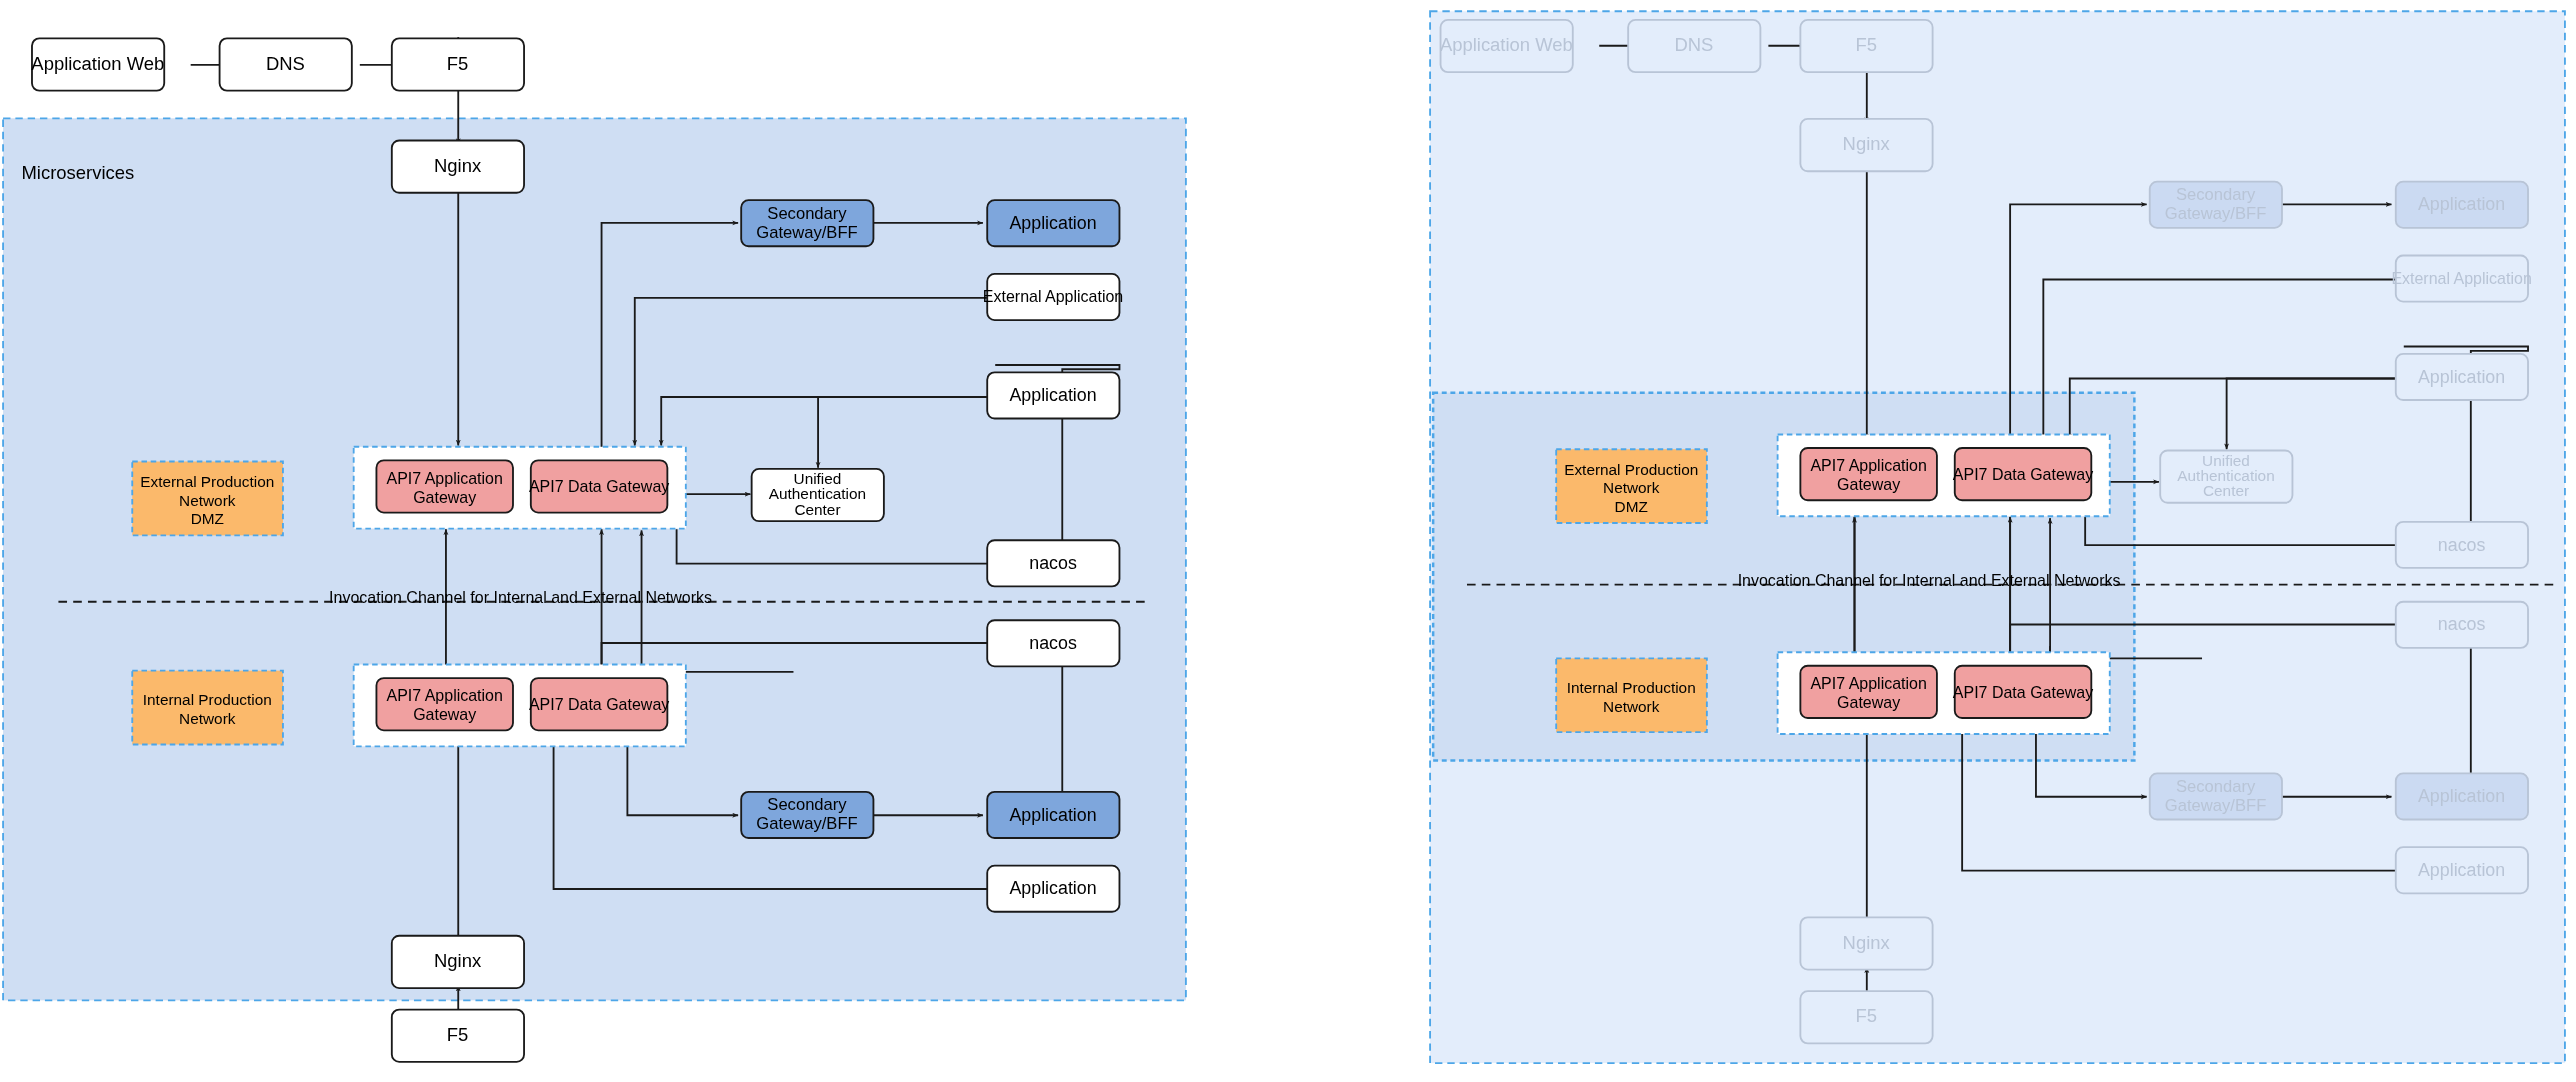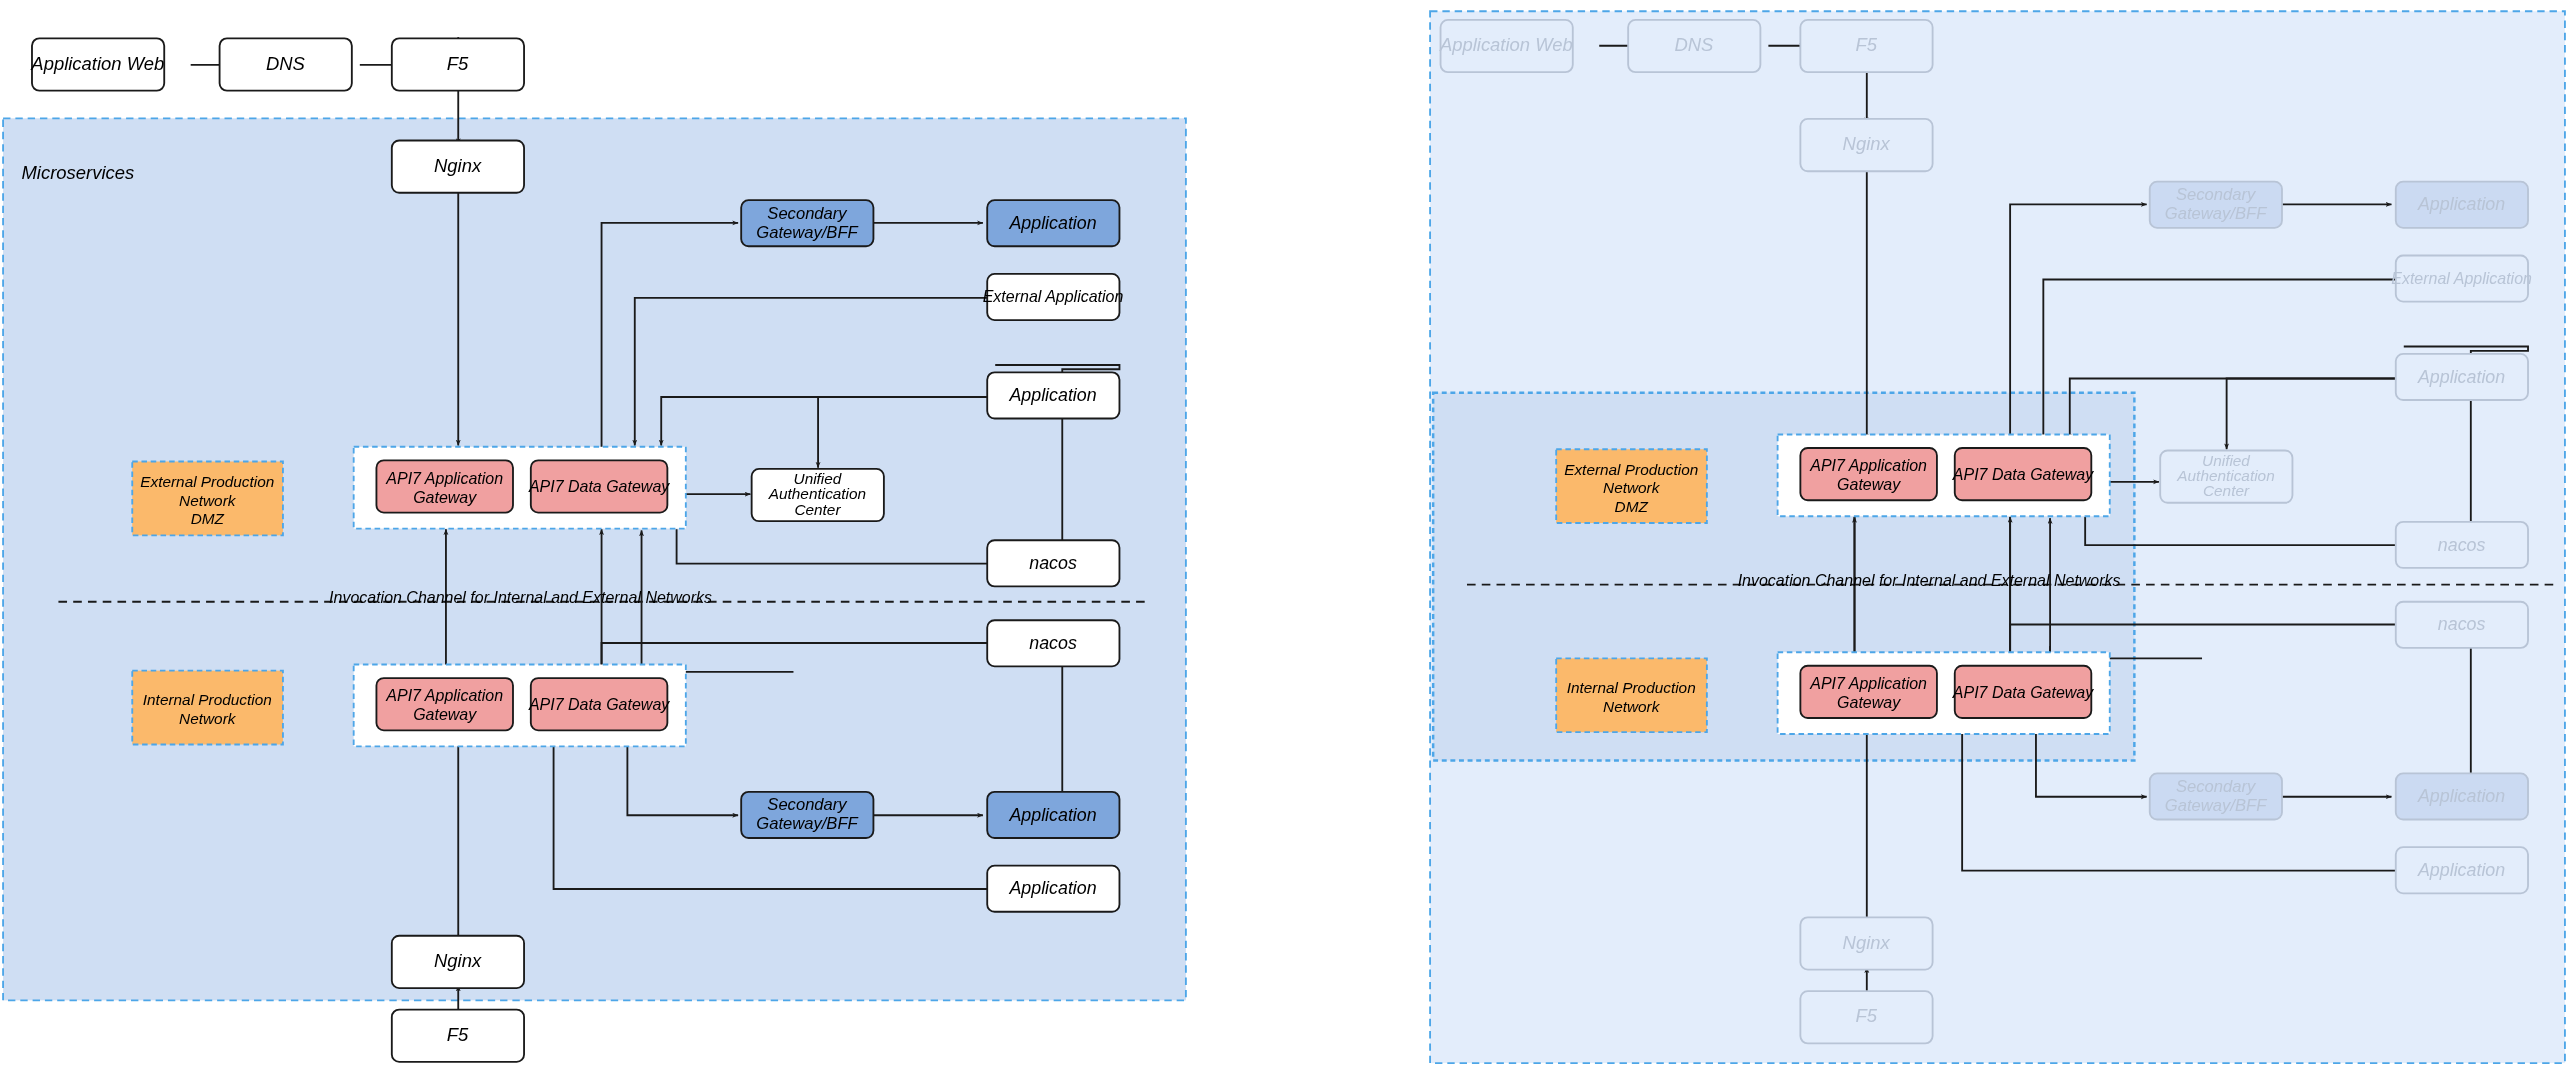--- a/index.html
+++ b/index.html
@@ -1,18 +1,18 @@
 <!DOCTYPE html>
 <html style="font-size:9.8px"><head>
 <meta charset="utf-8">
 <style>
   html,body{margin:0;padding:0;background:#ffffff;}
   body{width:2576px;height:1083px;position:relative;overflow:hidden;
        font-family:"Liberation Sans", sans-serif;}
-  .panel{position:absolute;top:0;left:0;width:2576px;height:1037px;font-style:italic;}
+  .panel{position:absolute;top:0;left:0;width:2576px;height:1037px;}
   svg{position:absolute;top:0;left:0;}
   .lbl{font-family:"Liberation Sans", sans-serif;dominant-baseline:middle;text-anchor:middle;}
 </style>
 </head>
 <body>
 
 <div class="panel">
 <svg width="2576" height="1083" viewBox="0 0 4188 1760" xmlns="http://www.w3.org/2000/svg">
   <defs>
     <marker id="ah" markerWidth="12" markerHeight="12" refX="9.5" refY="4" orient="auto" markerUnits="userSpaceOnUse">

